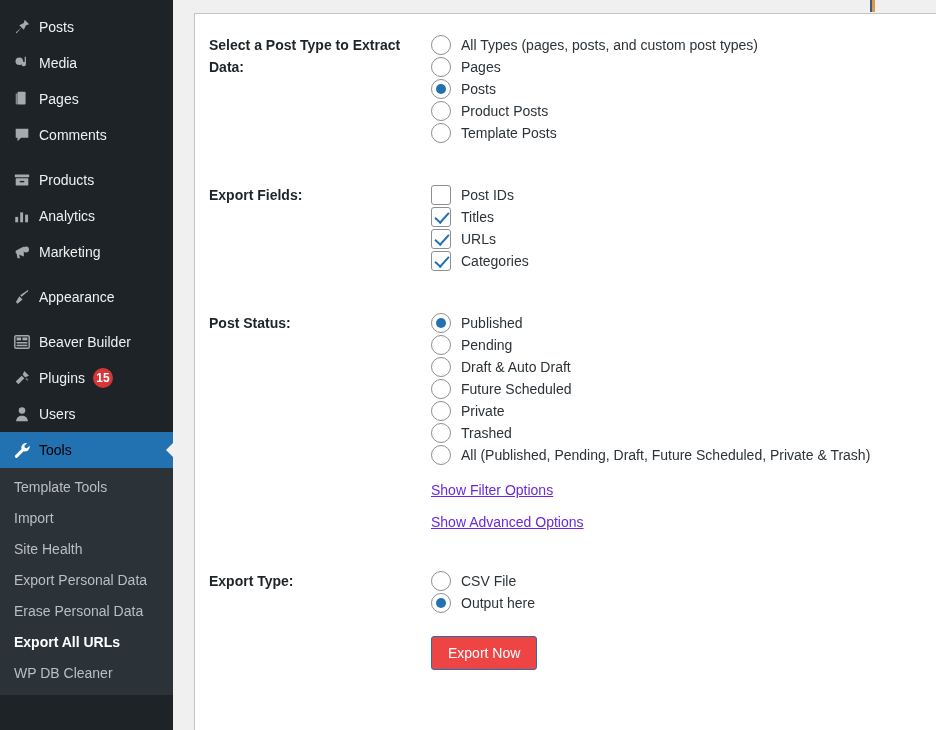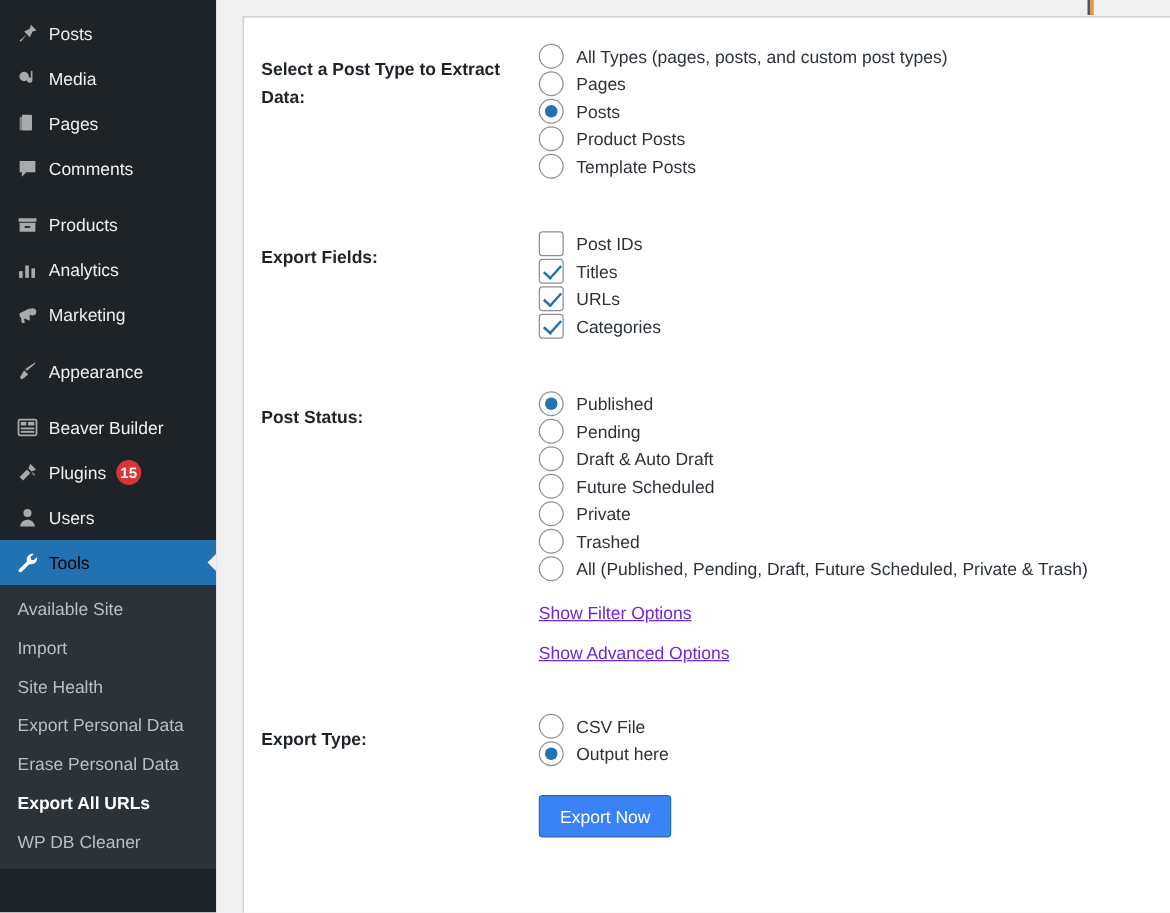--- a/index.html
+++ b/index.html
@@ -99,21 +99,21 @@
     height: 740px;
     background: #fff;
     border: 1px solid #c3c4c7;
     border-right: none;
     border-bottom: none;
   }
   .form-table { width: 100%; border-collapse: collapse; }
   .form-table tr { vertical-align: top; }
   .row-label {
     width: 236px;
-    padding: 30px 10px 20px 14px;
+    padding: 20px 10px 20px 14px;
     font-size: 14px;
     font-weight: 600;
     color: #1d2327;
     line-height: 22px;
   }
   .row-field {
     padding: 20px 10px 20px 0;
     font-size: 14px;
     color: #2c3338;
   }
@@ -173,21 +173,21 @@
   .link-row { padding: 0; }
   .link-opt {
     display: inline-block;
     color: #6d28d9;
     text-decoration: underline;
     font-size: 14px;
     cursor: pointer;
   }
   .btn-primary {
     display: inline-block;
-    background: #3b82f6;
+    background: #ef4444;
     color: #fff;
     border: 1px solid #2271b1;
     border-radius: 3px;
     padding: 9px 16px;
     font-size: 14px;
     font-family: "Liberation Sans", sans-serif;
     line-height: 1;
     cursor: pointer;
   }
   .gap-sm { height: 16px; }
@@ -311,21 +311,21 @@
         <div class="menu-item current">
           <span class="mi-icon">
             <svg class="ico" width="18" height="18" viewBox="0 0 20 20" fill="#ffffff">
               <path d="M15.6 2.4a5.2 5.2 0 0 0-6.1 6.6L2.6 15.9a1.6 1.6 0 0 0 2.3 2.3l6.9-6.9a5.2 5.2 0 0 0 6.6-6.1l-2.9 2.9-2.3-.6-.6-2.3z"></path>
             </svg>
           </span>
           <span class="mi-label">Tools</span>
         </div>
       </div>
     <div id="submenu">
-        <span class="submenu-item">Available Site</span>
+        <span class="submenu-item">Template Tools</span>
         <span class="submenu-item">Import</span>
         <span class="submenu-item">Site Health</span>
         <span class="submenu-item">Export Personal Data</span>
         <span class="submenu-item">Erase Personal Data</span>
         <span class="submenu-item current">Export All URLs</span>
         <span class="submenu-item">WP DB Cleaner</span>
       </div>
   </nav>
 
   <div id="main">

